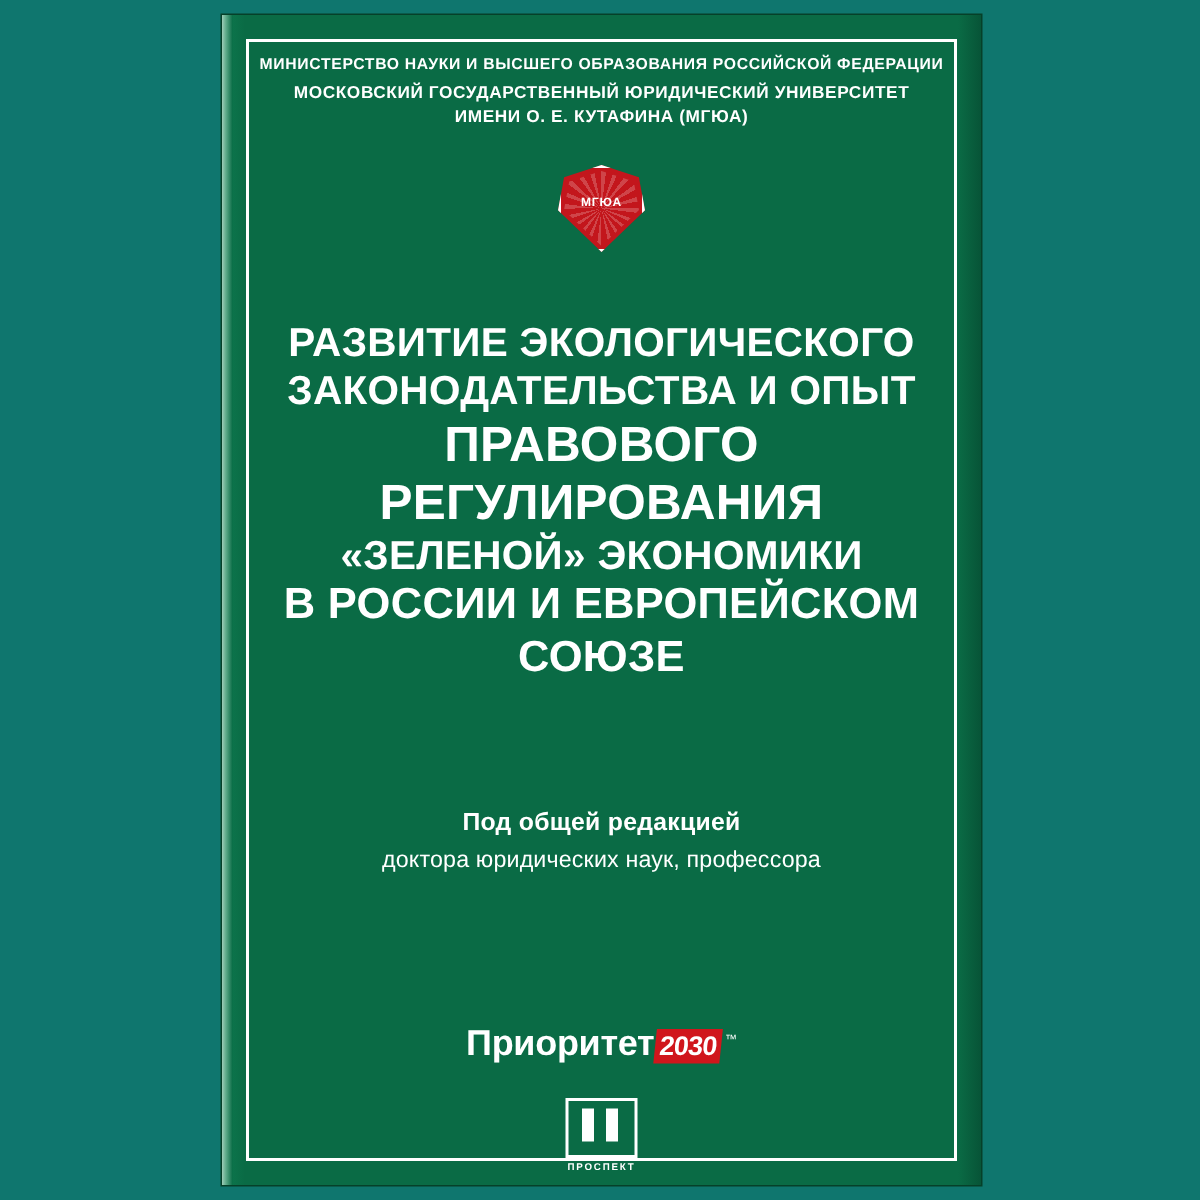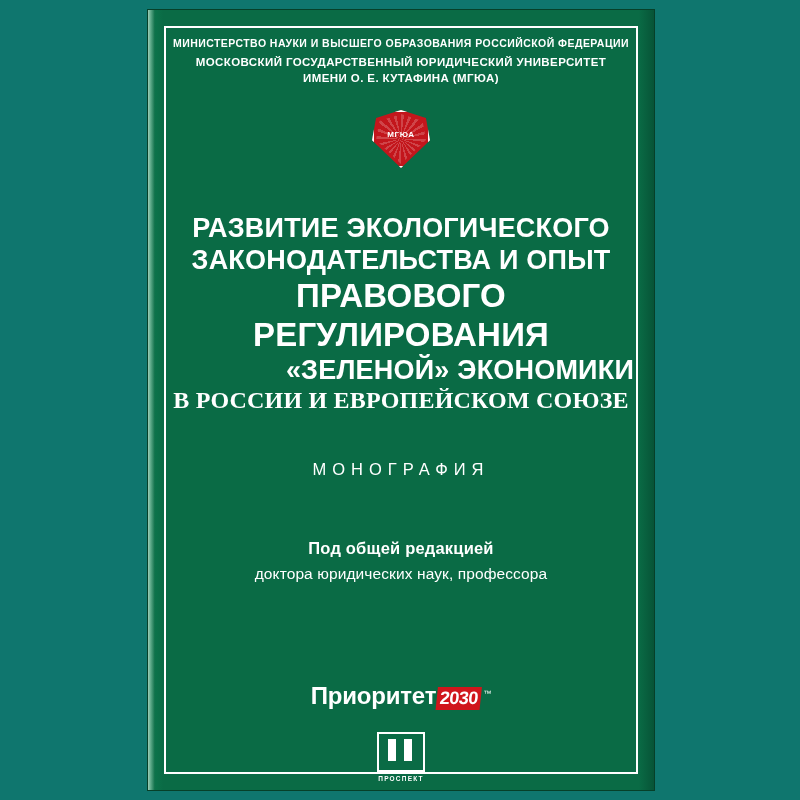--- a/index.html
+++ b/index.html
@@ -126,22 +126,22 @@
     color: #ffffff;
   }
   .title div {
     font-weight: bold;
     line-height: 1.18;
     letter-spacing: .2px;
   }
   .t1 { font-size: 27px; }
   .t2 { font-size: 27px; }
   .t3 { font-size: 33px; }
-  .t4 { font-size: 27px; text-align: right; }
-  .t5 { font-size: 24px; font-family: Liberation Serif, serif; }
+  .t4 { font-size: 27px; }
+  .t5 { font-size: 29px; }
 
   
   .mono {
     position: absolute;
     left: 0;
     top: 450px;
     width: 100%;
     text-align: center;
     color: #ffffff;
     font-size: 16.5px;
@@ -272,21 +272,20 @@
     </div>
 
     <div class="title">
       <div class="t1">РАЗВИТИЕ ЭКОЛОГИЧЕСКОГО</div>
       <div class="t2">ЗАКОНОДАТЕЛЬСТВА И ОПЫТ</div>
       <div class="t3">ПРАВОВОГО РЕГУЛИРОВАНИЯ</div>
       <div class="t4">«ЗЕЛЕНОЙ» ЭКОНОМИКИ</div>
       <div class="t5">В РОССИИ И ЕВРОПЕЙСКОМ СОЮЗЕ</div>
     </div>
 
-    <div class="mono">МОНОГРАФИЯ</div>
 
     <div class="editor">
       <div class="e1">Под общей редакцией</div>
       <div class="e2">доктора юридических наук, профессора</div>
     </div>
 
     <div class="priority">
       <span class="word">Приоритет</span>
       <span class="year">2030</span>
       <span class="tm">™</span>

